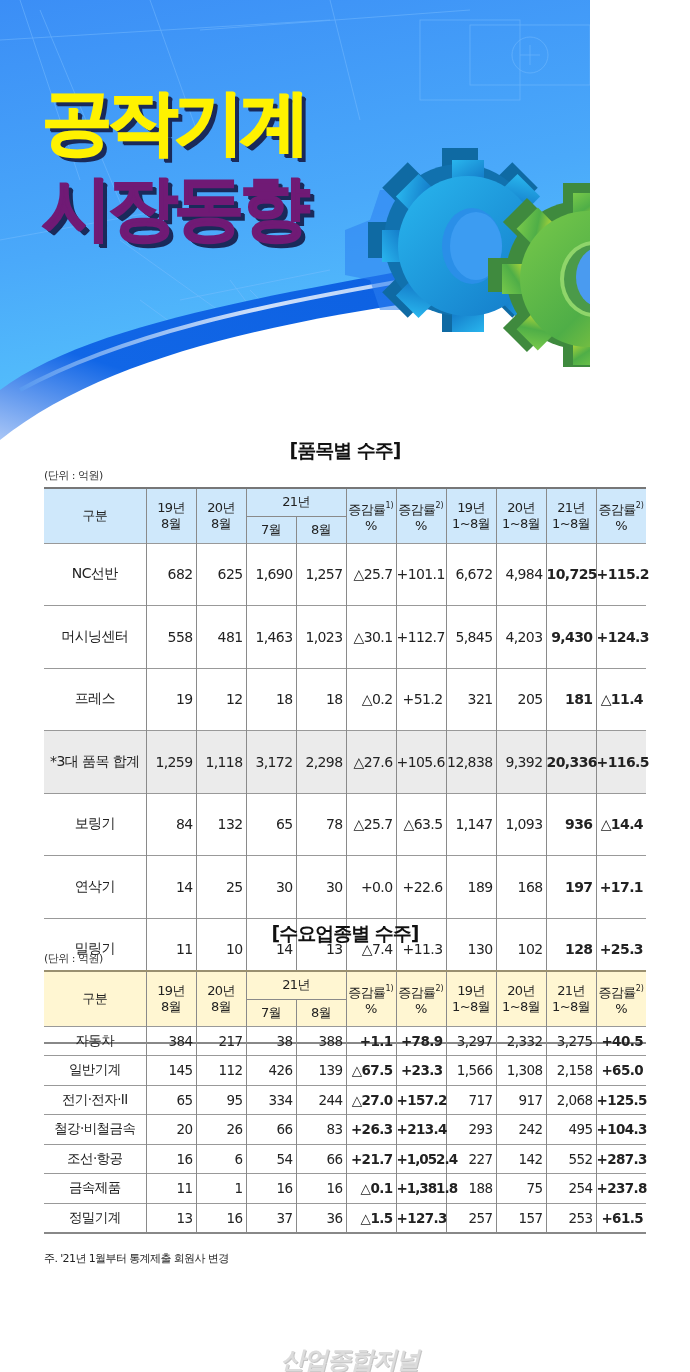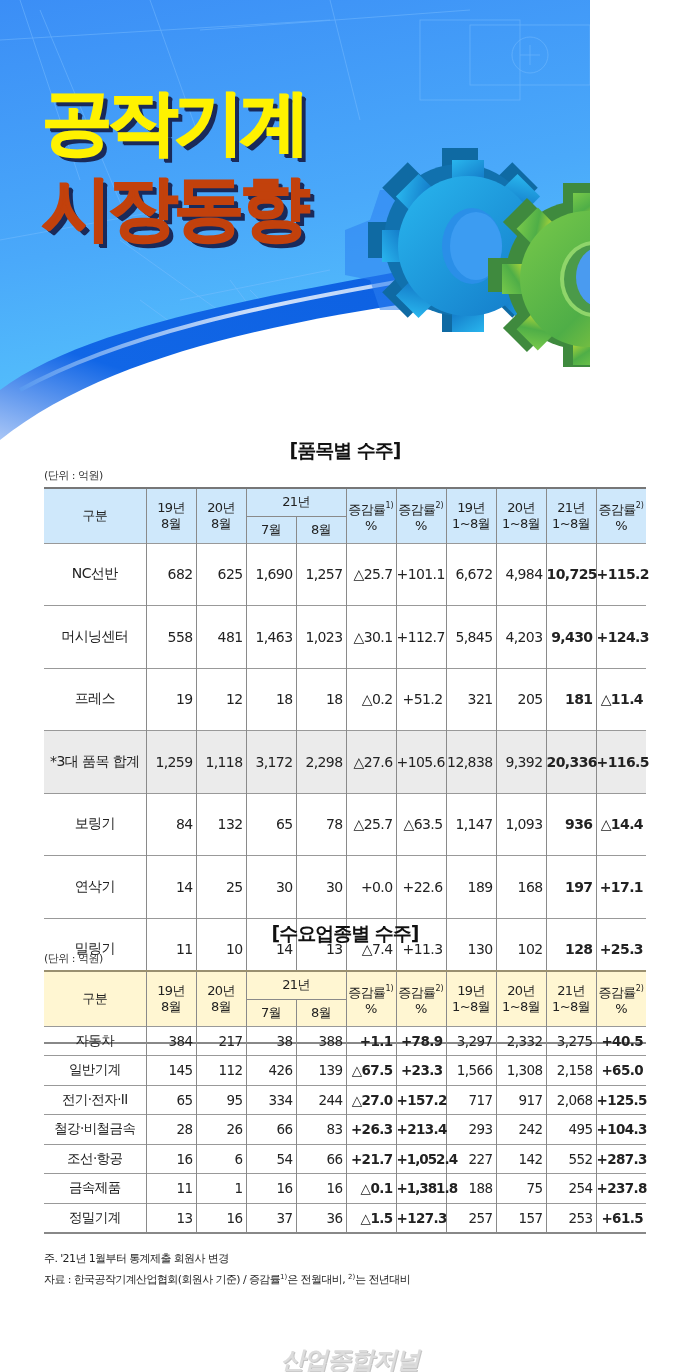--- a/index.html
+++ b/index.html
@@ -9,21 +9,21 @@
   
   .hero { position: absolute; left: 0; top: 0; width: 590px; height: 440px; overflow: hidden; }
   .hero-bg { position: absolute; inset: 0; }
   .hero-title { position: absolute; left: 42px; top: 80px; }
   .hero-line {
     font-family: "DejaVu Sans", sans-serif;
     font-weight: 900; font-size: 70px; line-height: 84px; letter-spacing: -4px;
     -webkit-text-stroke: 2px currentColor;
   }
   .hero-line.l1 { color: #fff200; text-shadow: 4px 4px 0 #1a2a5a, 5px 5px 0 #1a2a5a; }
-  .hero-line.l2 { color: #c2410c; text-shadow: 4px 4px 0 #1a2a5a, 5px 5px 0 #1a2a5a; margin-top: 2px; }
+  .hero-line.l2 { color: #701a75; text-shadow: 4px 4px 0 #1a2a5a, 5px 5px 0 #1a2a5a; margin-top: 2px; }
 
   
   .section { position: absolute; left: 44px; width: 602px; }
   .section-title {
     text-align: center; font-weight: 900; font-size: 19px; letter-spacing: -1px;
     color: #111;
   }
   .unit { text-align: left; font-size: 11px; color: #333; margin-top: 4px; margin-right: -2px; letter-spacing: -0.5px; }
 
   table { border-collapse: collapse; width: 602px; table-layout: fixed; margin-top: 4px; }
@@ -386,21 +386,21 @@
           <td class="">244</td>
           <td class="bold">△27.0</td>
           <td class="bold">+157.2</td>
           <td class="">717</td>
           <td class="">917</td>
           <td class="">2,068</td>
           <td class="bold">+125.5</td>
         </tr>
         <tr>
           <td class="label">철강·비철금속</td>
-          <td class="">28</td>
+          <td class="">20</td>
           <td class="">26</td>
           <td class="">66</td>
           <td class="">83</td>
           <td class="bold">+26.3</td>
           <td class="bold">+213.4</td>
           <td class="">293</td>
           <td class="">242</td>
           <td class="">495</td>
           <td class="bold">+104.3</td>
         </tr>
@@ -442,19 +442,18 @@
           <td class="">157</td>
           <td class="">253</td>
           <td class="bold">+61.5</td>
         </tr>
       </tbody>
   </table>
 </div>
 
 <div class="notes">
   <div>주. '21년 1월부터 통계제출 회원사 변경</div>
-  <div><span>자료 : 한국공작기계산업협회(회원사 기준) / 증감률</span><sup>1)</sup><span>은 전월대비, </span><sup>2)</sup><span>는 전년대비</span></div>
 </div>
 
 <div class="watermark">
   <div class="wm-ko">산업종합저널</div>
   <div class="wm-en">THE INDUSTRY JOURNAL</div>
 </div>
 
 </body></html>

